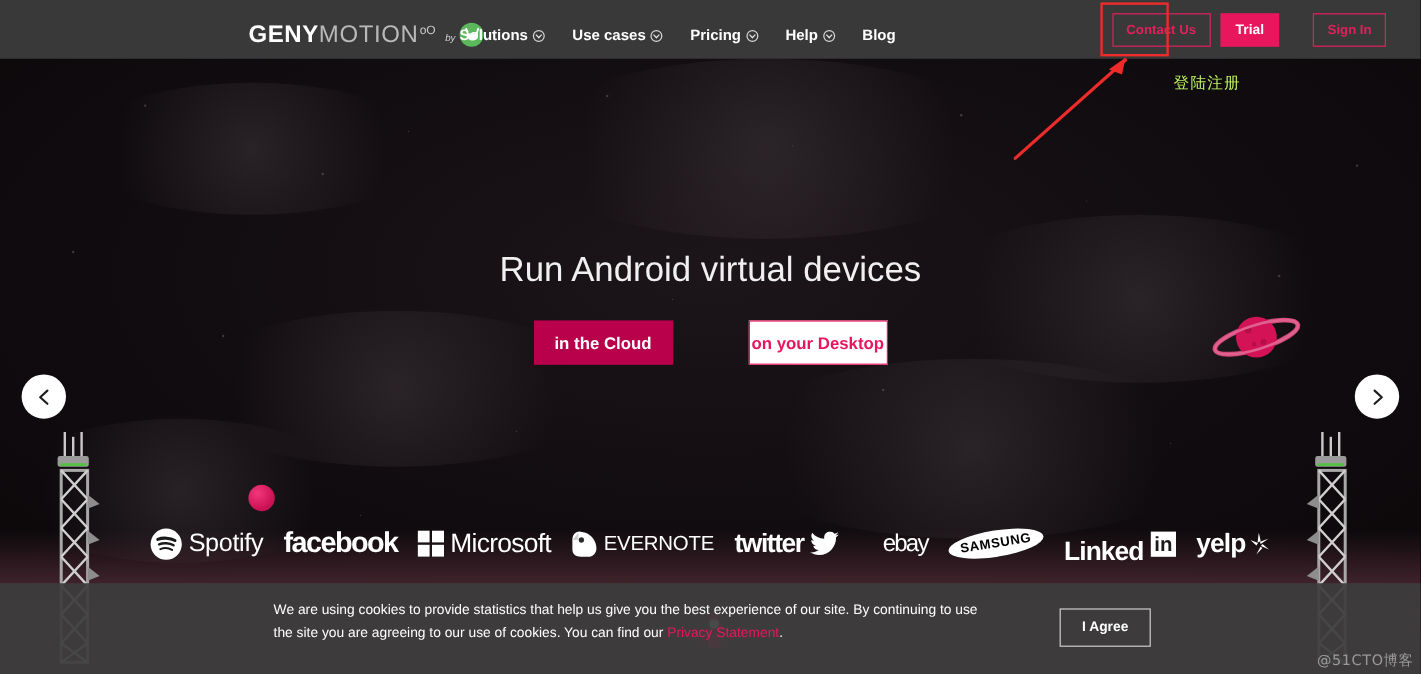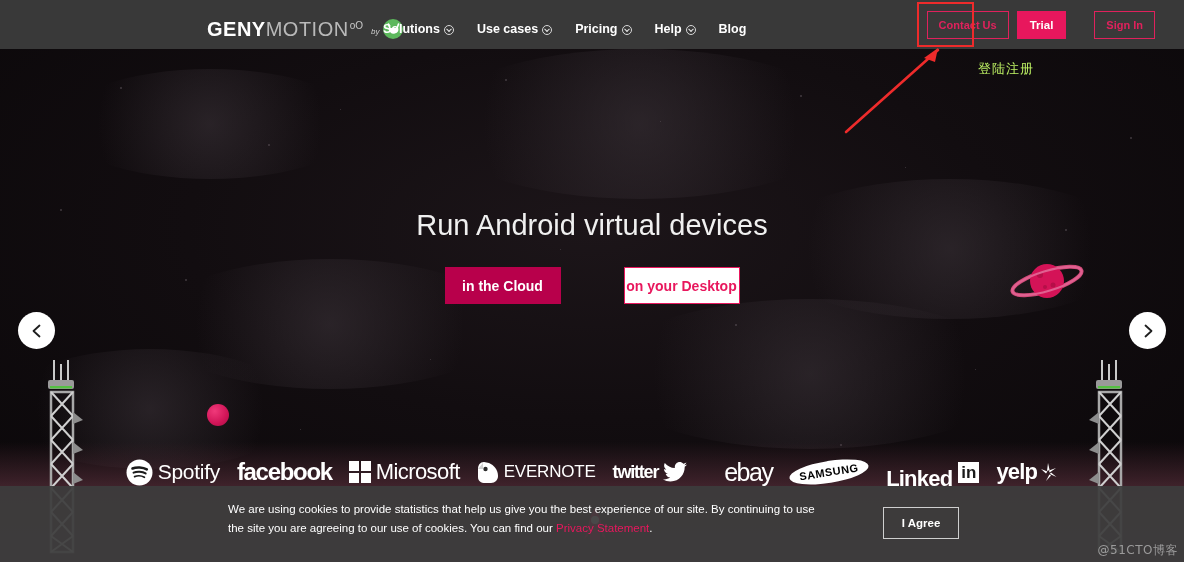--- a/index.html
+++ b/index.html
@@ -199,33 +199,33 @@
   }
   .rocket { position: absolute; left: 583px; top: 457px; z-index: 14; }
 
   
   .tower { position: absolute; z-index: 11; }
   .tower-left { left: 40px; top: 311px; }
   .tower-right { left: 1088px; top: 311px; }
 
   
   .logos {
-    position: absolute; top: 403px; left: 0; width: 1184px;
+    position: absolute; top: 384px; left: 0; width: 1184px;
     display: flex; align-items: center; justify-content: center;
     gap: 17px; z-index: 13;
     color: #ffffff;
   }
   .brand { display: flex; align-items: center; gap: 5px; }
   .brand-text { color: #ffffff; font-weight: bold; white-space: nowrap; }
   .b-spotify { font-size: 21px; font-weight: normal; letter-spacing: -0.3px; }
   .b-facebook { font-size: 24px; font-weight: bold; letter-spacing: -1.3px; }
   .b-microsoft { font-size: 22px; font-weight: normal; letter-spacing: -0.6px; }
   .b-evernote { font-size: 17px; font-weight: normal; letter-spacing: -0.2px; }
-  .b-twitter { font-size: 18px; font-weight: bold; letter-spacing: -1.2px; }
-  .b-ebay { font-size: 25px; font-weight: normal; letter-spacing: -1.5px; margin-left: 20px; }
+  .b-twitter { font-size: 22px; font-weight: bold; letter-spacing: -1.2px; }
+  .b-ebay { font-size: 20px; font-weight: normal; letter-spacing: -1.5px; margin-left: 20px; }
   .b-samsung {
     font-size: 11px; font-weight: bold; letter-spacing: 0.5px;
     background: #ffffff; color: #000000;
     border-radius: 50%/50%; padding: 5px 10px;
     transform: rotate(-9deg); display: inline-block;
   }
   .b-linkedin { font-size: 22px; font-weight: bold; letter-spacing: -0.8px; margin-top: 14px; }
   .li-box {
     background: #ffffff; color: #1a1a1a; font-size: 17px; font-weight: bold;
     padding: 1px 3px; border-radius: 0; margin-left: 1px;

